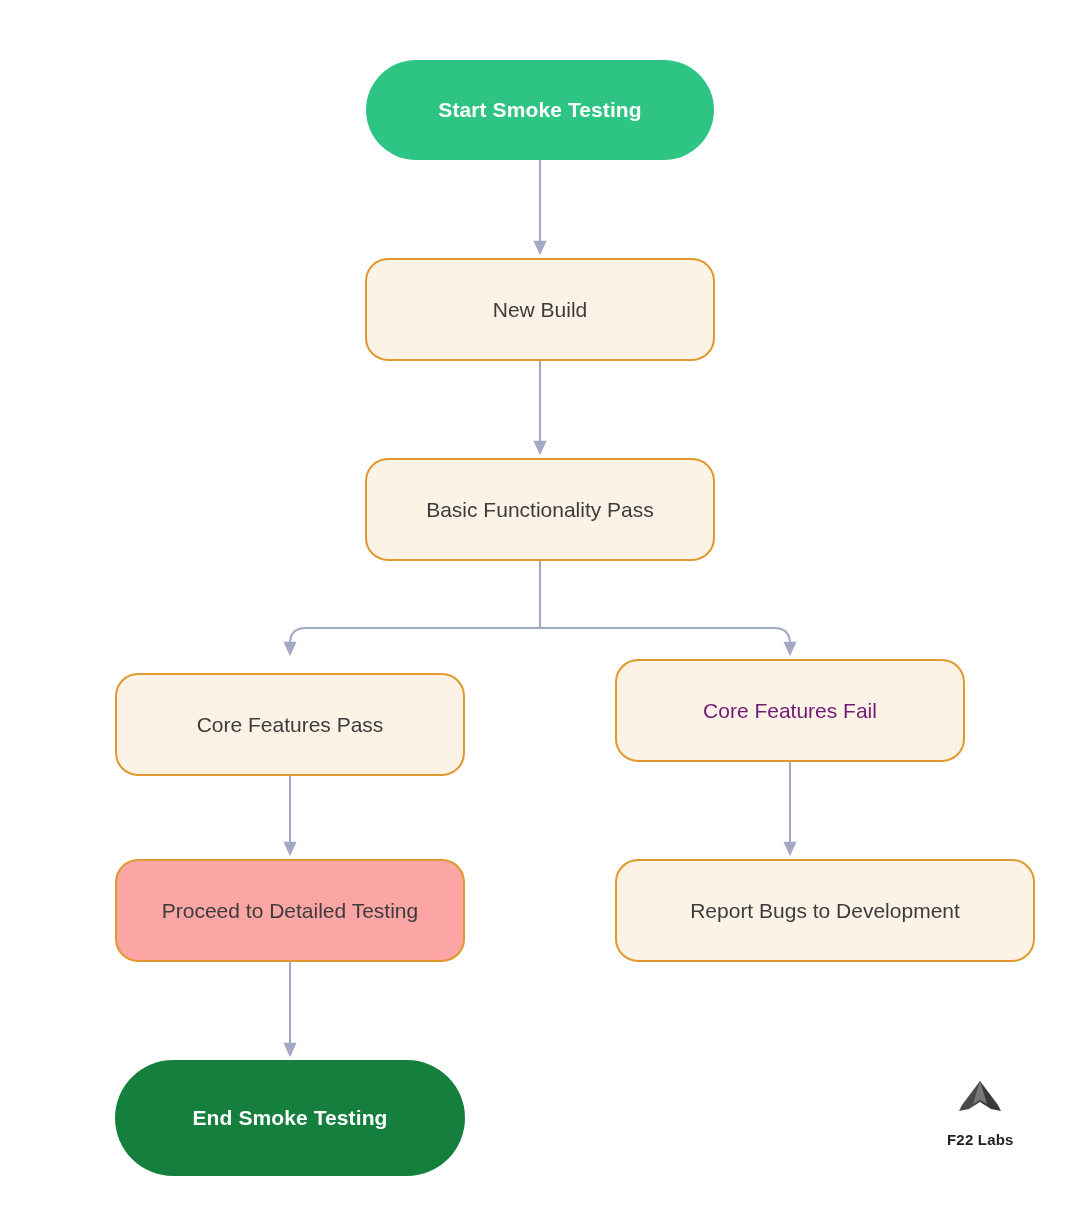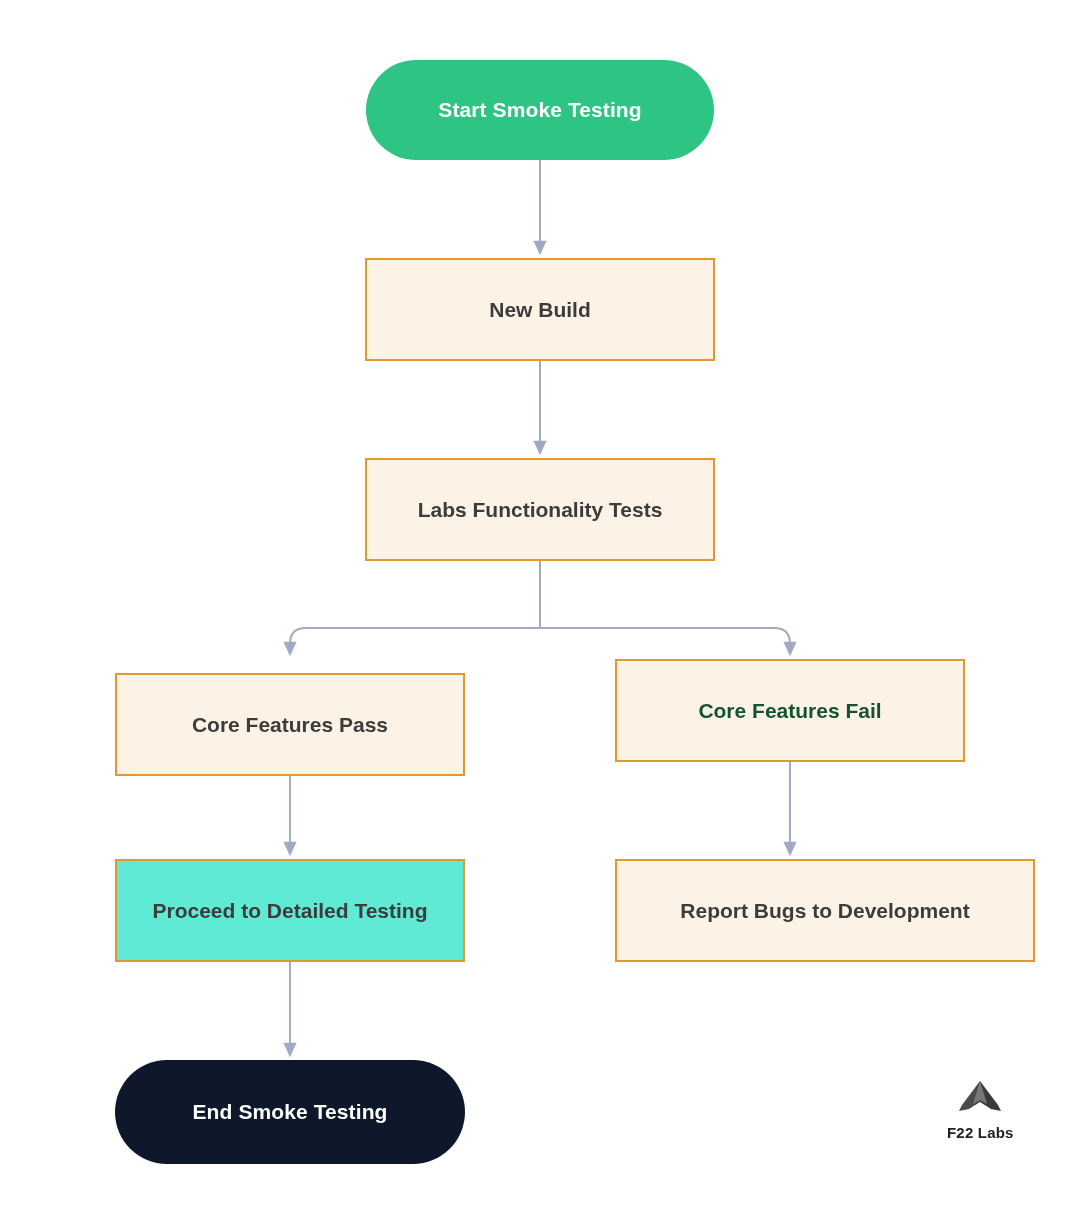--- a/index.html
+++ b/index.html
@@ -39,39 +39,39 @@
   .node-terminal {
     border-radius: 999px;
     color: #ffffff;
     font-weight: bold;
     font-size: 21px;
     letter-spacing: 0.1px;
   }
   .node-process {
     background: #FCF3E6;
     border: 2px solid #E0992E;
-    border-radius: 0;
+    border-radius: 23px;
     color: #3C3C3C;
-    font-weight: bold;
+    font-weight: normal;
     font-size: 21px;
   }
   .node-process .node-label {
     padding: 0 10px;
     white-space: nowrap;
   }
   .node-terminal .node-label {
     padding: 0 12px;
     white-space: nowrap;
   }
   #brand {
     position: absolute;
     display: flex;
     flex-direction: column;
     align-items: center;
-    gap: 8px;
+    gap: 15px;
   }
   #brand-mark {
     display: block;
   }
   #brand-name {
     font-size: 15px;
     font-weight: bold;
     color: #222222;
     letter-spacing: 0.2px;
     white-space: nowrap;
@@ -111,40 +111,40 @@
 
   <div class="node node-terminal" style="left: 366px; top: 60px; width: 348px; height: 100px; background: rgb(46, 196, 131); color: rgb(255, 255, 255);">
     <span class="node-label">Start Smoke Testing</span>
   </div>
 
   <div class="node node-process" style="left: 365px; top: 258px; width: 350px; height: 103px; background: rgb(252, 243, 230); border-color: rgb(224, 153, 46); color: rgb(60, 60, 60);">
     <span class="node-label">New Build</span>
   </div>
 
   <div class="node node-process" style="left: 365px; top: 458px; width: 350px; height: 103px; background: rgb(252, 243, 230); border-color: rgb(224, 153, 46); color: rgb(60, 60, 60);">
-    <span class="node-label">Labs Functionality Tests</span>
+    <span class="node-label">Basic Functionality Pass</span>
   </div>
 
   <div class="node node-process" style="left: 115px; top: 673px; width: 350px; height: 103px; background: rgb(252, 243, 230); border-color: rgb(224, 153, 46); color: rgb(60, 60, 60);">
     <span class="node-label">Core Features Pass</span>
   </div>
 
-  <div class="node node-process" style="left: 615px; top: 659px; width: 350px; height: 103px; background: rgb(252, 243, 230); border-color: rgb(224, 153, 46); color: #14532d;">
+  <div class="node node-process" style="left: 615px; top: 659px; width: 350px; height: 103px; background: rgb(252, 243, 230); border-color: rgb(224, 153, 46); color: #701a75;">
     <span class="node-label">Core Features Fail</span>
   </div>
 
-  <div class="node node-process" style="left: 115px; top: 859px; width: 350px; height: 103px; background: #5eead4; border-color: rgb(224, 153, 46); color: rgb(60, 60, 60);">
+  <div class="node node-process" style="left: 115px; top: 859px; width: 350px; height: 103px; background: #fca5a5; border-color: rgb(224, 153, 46); color: rgb(60, 60, 60);">
     <span class="node-label">Proceed to Detailed Testing</span>
   </div>
 
   <div class="node node-process" style="left: 615px; top: 859px; width: 420px; height: 103px; background: rgb(252, 243, 230); border-color: rgb(224, 153, 46); color: rgb(60, 60, 60);">
     <span class="node-label">Report Bugs to Development</span>
   </div>
 
-  <div class="node node-terminal" style="left: 115px; top: 1060px; width: 350px; height: 104px; background: #0f172a; color: rgb(255, 255, 255);">
+  <div class="node node-terminal" style="left: 115px; top: 1060px; width: 350px; height: 116px; background: #15803d; color: rgb(255, 255, 255);">
     <span class="node-label">End Smoke Testing</span>
   </div>
 
   <div id="brand" style="left: 947px; top: 1080px;">
     <svg id="brand-mark" width="44" height="36" viewBox="0 0 44 36" xmlns="http://www.w3.org/2000/svg">
       <path d="M22 1 L4 25 L1 31 L11 29 L22 22 Z" fill="#4A4A4A"></path>
       <path d="M22 1 L40 25 L43 31 L33 29 L22 22 Z" fill="#3A3A3A"></path>
       <path d="M22 1 L29 24 L22 20 L15 24 Z" fill="#787878"></path>
     </svg>
     <span id="brand-name" style="color: rgb(34, 34, 34);">F22 Labs</span>

